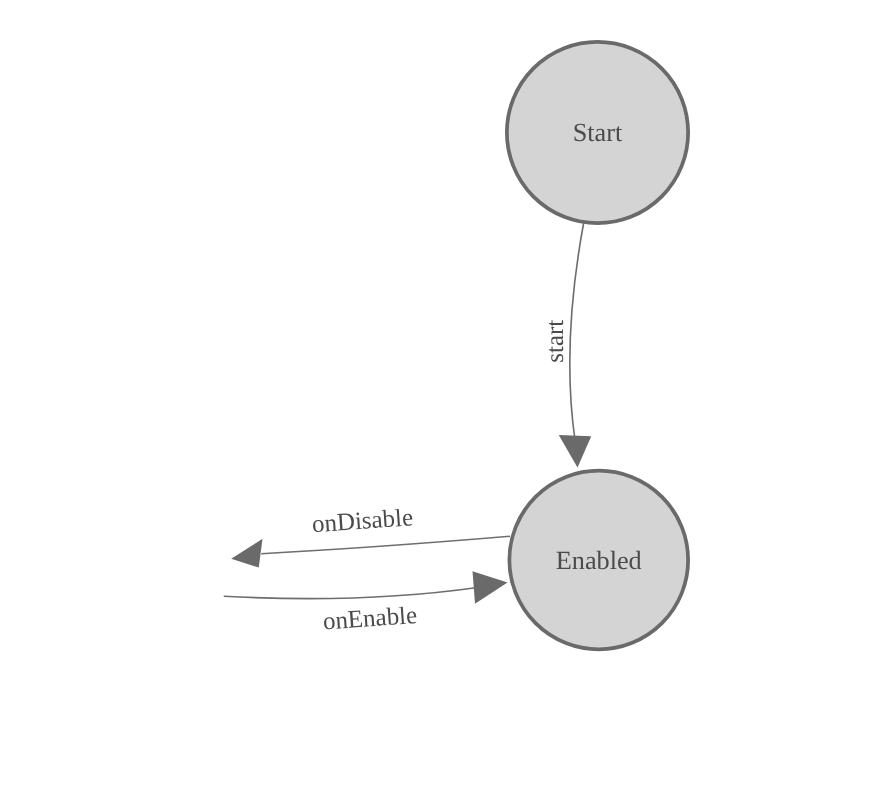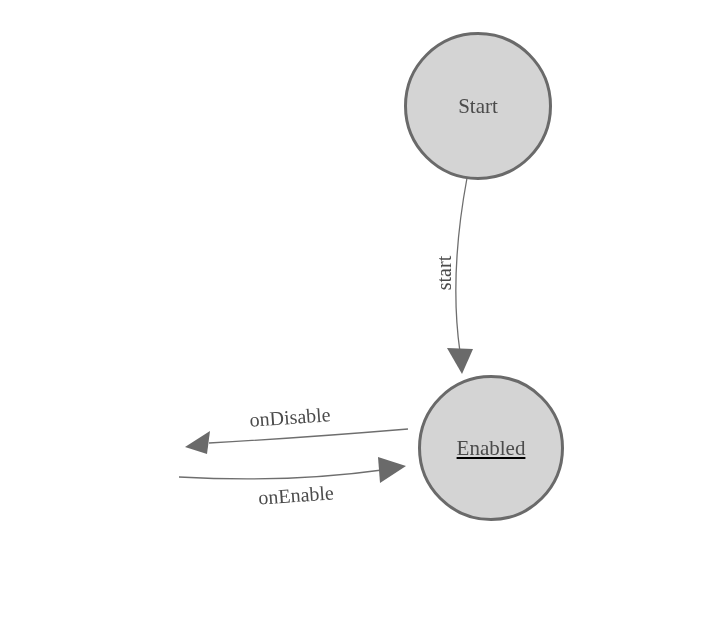--- a/index.html
+++ b/index.html
@@ -32,21 +32,21 @@
     align-items: center;
     justify-content: center;
   }
   .node-label {
     color: #4b4b4b;
     font-size: 21px;
     line-height: 1;
     white-space: nowrap;
   }
   .node-start    { left: 404px; top: 32px;  width: 148px; height: 148px; }
-  .node-enabled  { left: 418px; top: 375px; width: 146px; height: 146px; text-decoration: underline; }
+  .node-enabled  { left: 406px; top: 375px; width: 146px; height: 146px; }
   .node-disabled { left: 32px;  top: 392px; width: 148px; height: 148px; }
 
   .edge-label {
     position: absolute;
     color: #4b4b4b;
     font-size: 20px;
     line-height: 1;
     white-space: nowrap;
     transform-origin: center center;
   }

